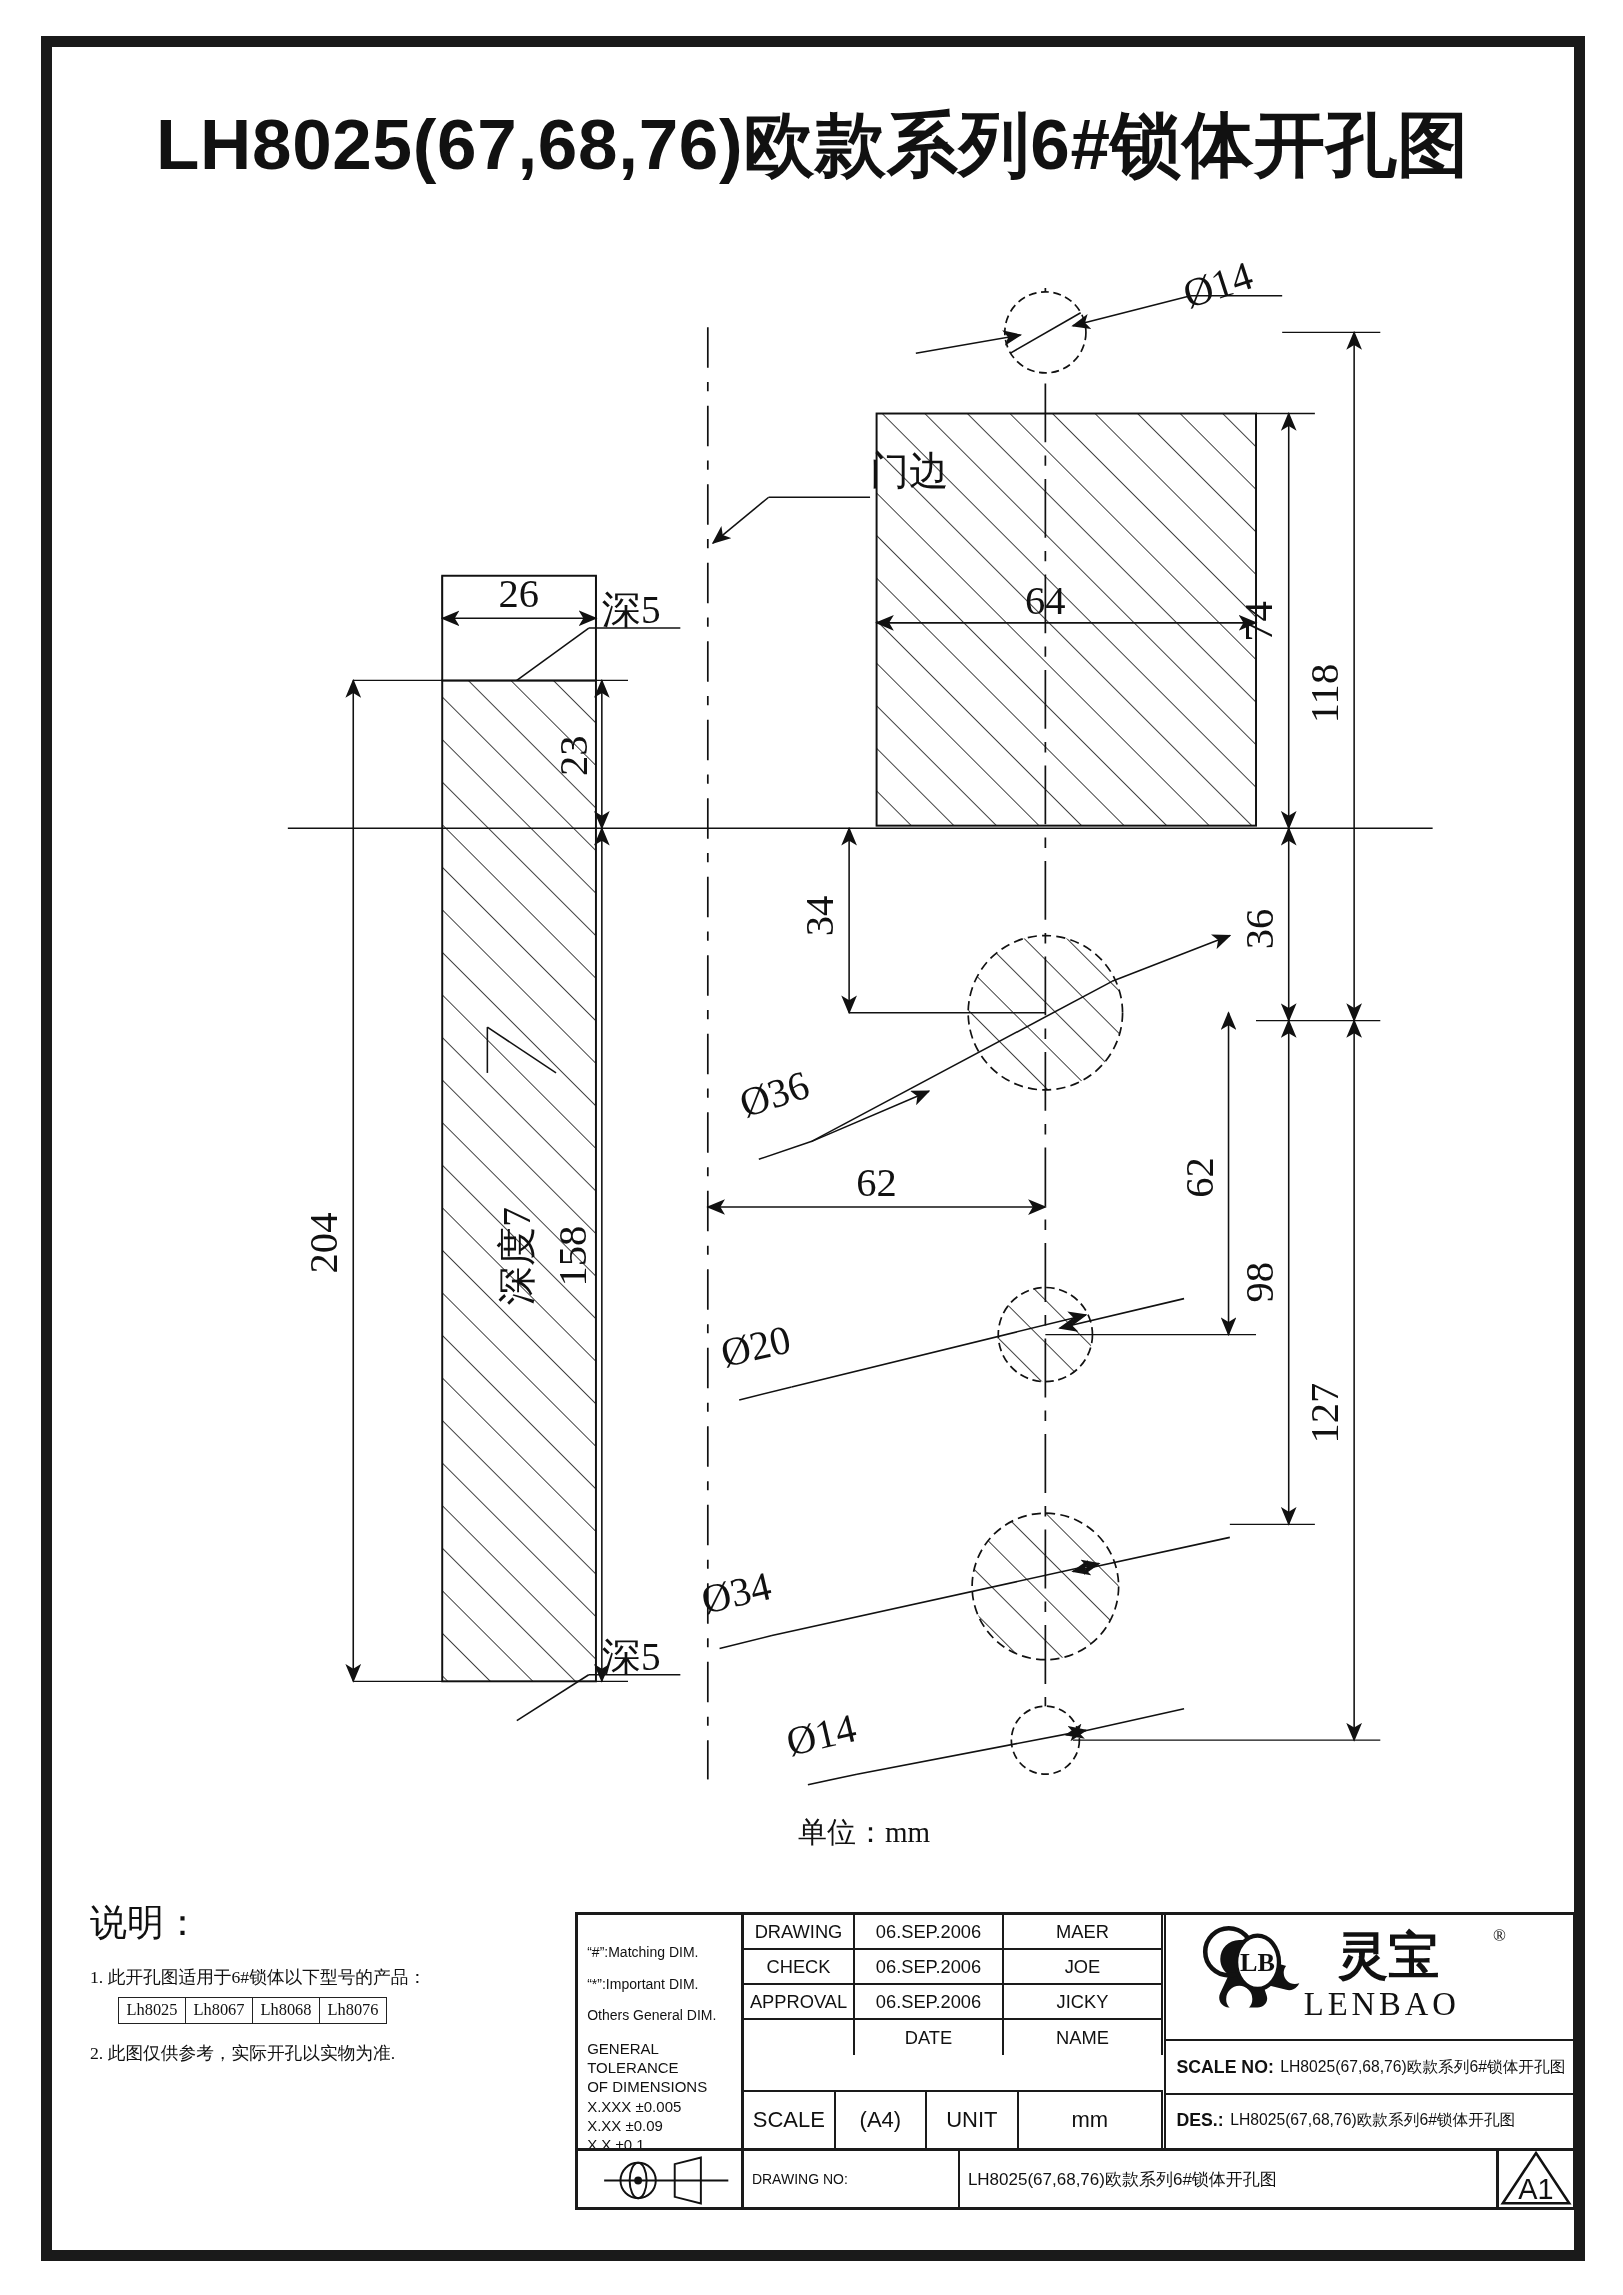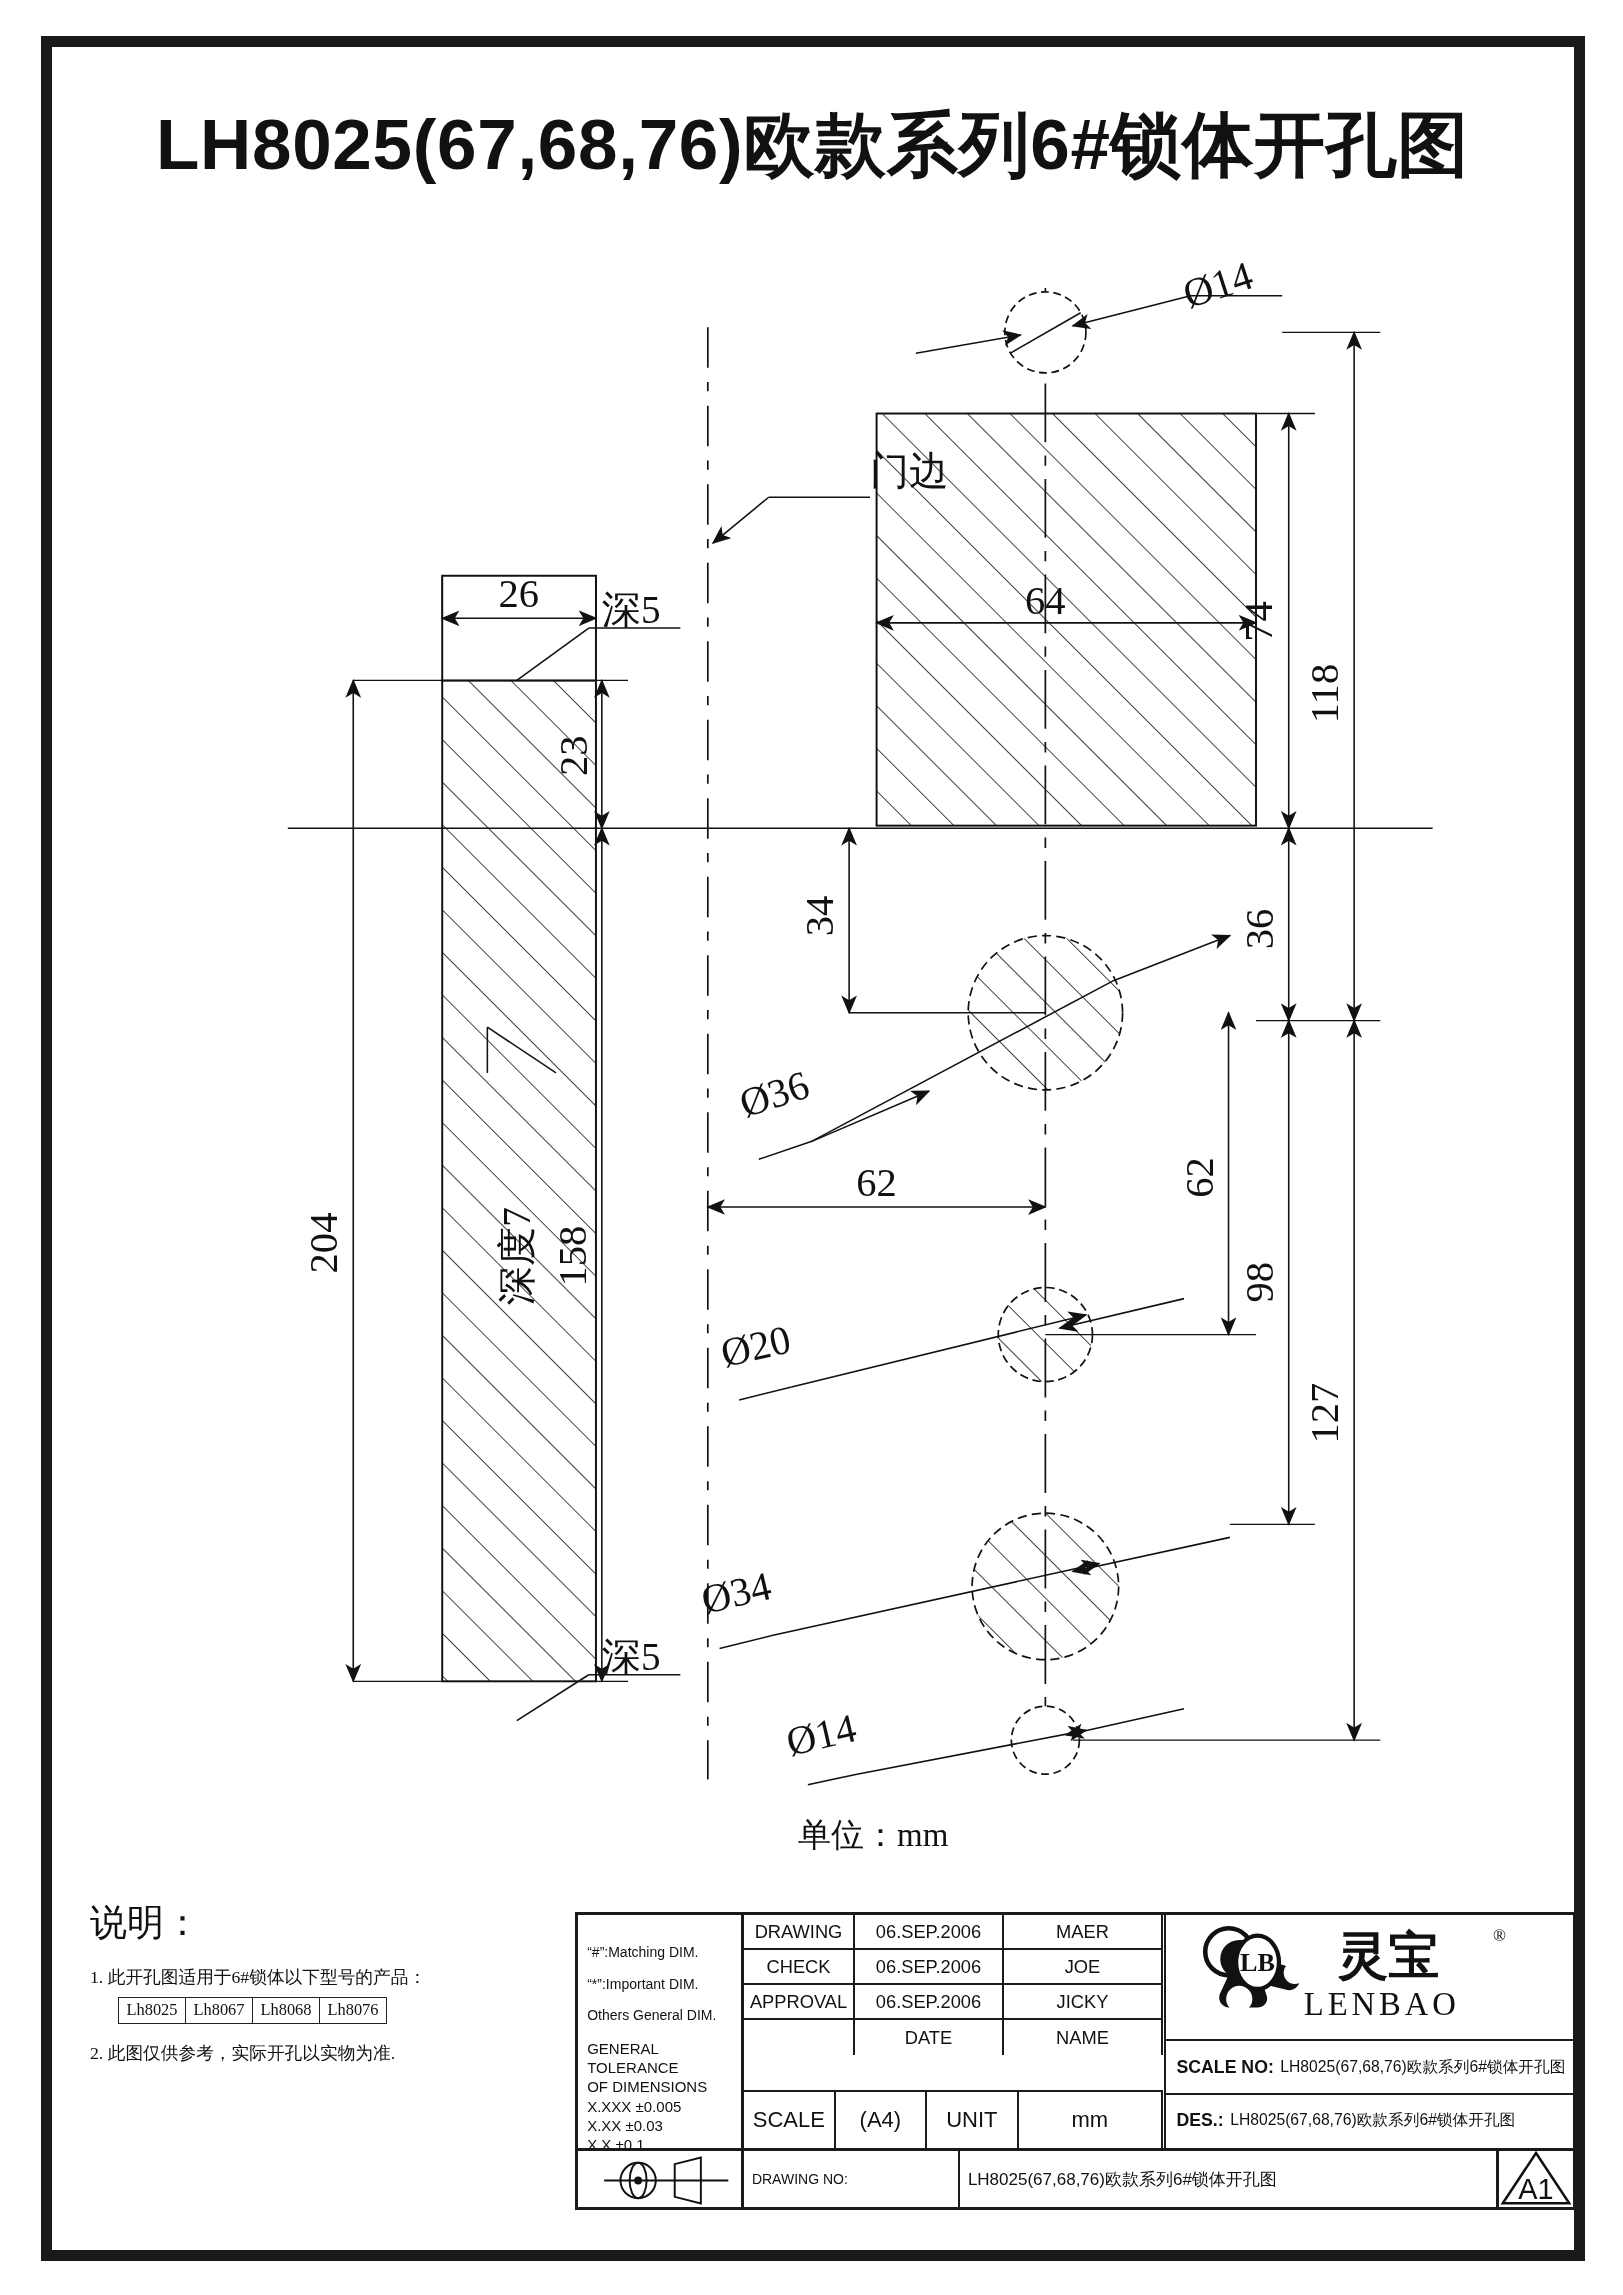--- a/index.html
+++ b/index.html
@@ -28,21 +28,21 @@
     letter-spacing:0.7px; white-space:nowrap;
     font-family:"Liberation Sans", sans-serif;
   }
 
   
   #canvas{ position:absolute; left:0; top:0; width:1623px; height:2295px; }
 
   
   .unit-note{
     position:absolute; left:798px; top:1813px;
-    font-size:33px; font-family:"Liberation Serif", serif; white-space:nowrap;
+    font-size:29px; font-family:"Liberation Serif", serif; white-space:nowrap;
   }
 
   
   .notes{ position:absolute; left:90px; top:1898px; width:471px; }
   .notes-title{ font-size:37px; font-family:"Liberation Serif", serif; }
   .note-line{ font-size:17.7px; font-family:"Liberation Serif", serif; margin-top:17px; }
   .model-table{ display:flex; margin:7.9px 0 0 29px; }
   .model-cell{
     border:1px solid #222; padding:2.6px 6.5px; font-size:16.4px;
     font-family:"Liberation Serif", serif; margin-left:-1px;
@@ -274,21 +274,21 @@
 
   <div class="tb">
 
     <div class="tb-col-left">
       <div class="tol-l">“#”:Matching  DIM.</div>
       <div class="tol-l">“*”:Important  DIM.</div>
       <div class="tol-l">Others General  DIM.</div>
       <div class="tol-s">GENERAL TOLERANCE</div>
       <div class="tol-s">OF DIMENSIONS</div>
       <div class="tol-s">X.XXX    ±0.005</div>
-      <div class="tol-s">X.XX      ±0.03</div>
+      <div class="tol-s">X.XX      ±0.09</div>
       <div class="tol-s">X.X        ±0.1</div>
     </div>
 
     <div class="sig-grid">
       <div class="sig-row">
         <div class="sig-c w1">DRAWING</div>
         <div class="sig-c w2">06.SEP.2006</div>
         <div class="sig-c w3">MAER</div>
       </div>
       <div class="sig-row">

